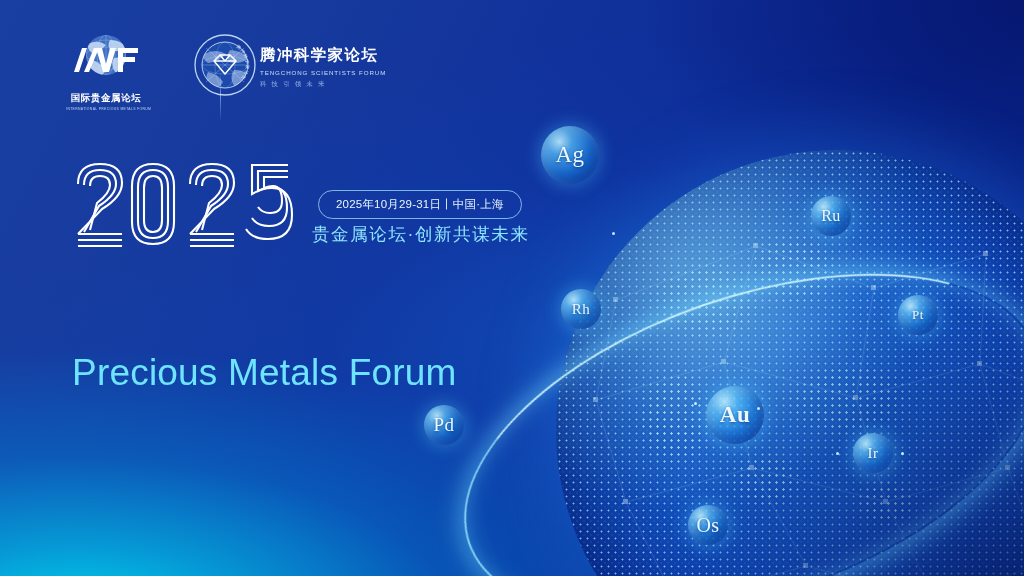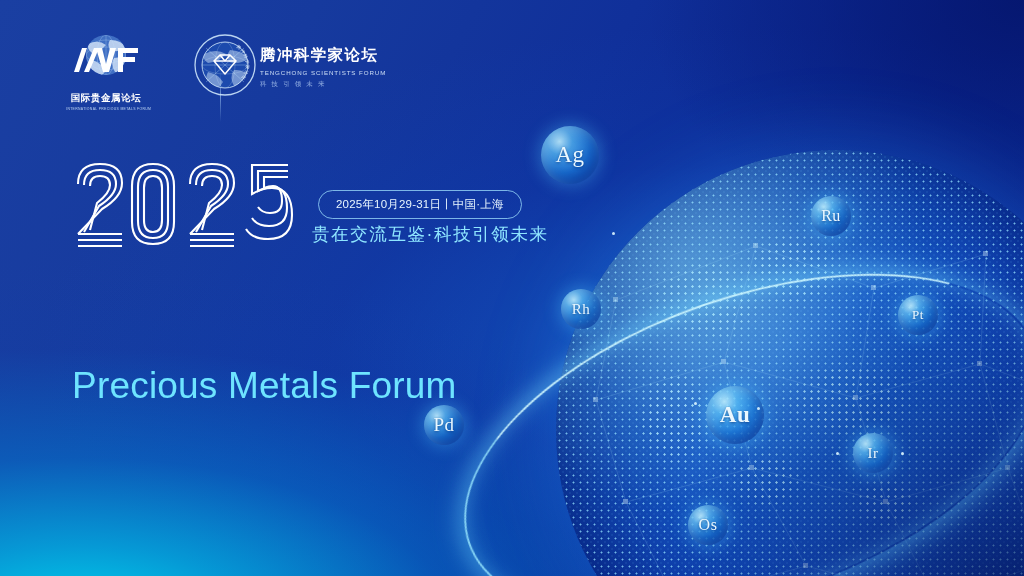--- a/index.html
+++ b/index.html
@@ -130,21 +130,21 @@
   }
 
   
   .title-cn {
     position:absolute; left:70px; top:258px;
     font-size:82px; font-weight:bold; color:#ffffff;
     letter-spacing:9px; line-height:1; white-space:nowrap;
     text-shadow:0 3px 16px rgba(5,30,110,0.35);
   }
   .title-en {
-    position:absolute; left:72px; top:365px;
+    position:absolute; left:72px; top:352px;
     font-size:37px; color:#6ee4ff; letter-spacing:0.2px;
     white-space:nowrap; font-weight:400;
   }
 
   
   .speck { position:absolute; border-radius:50%; background:rgba(220,245,255,0.9); }
 </style>
 </head>
 <body>
 
@@ -211,21 +211,21 @@
   <div class="orbit"></div>
 
   <div id="bubble-layer">
       <div class="bubble" style="left: 541px; top: 126px; width: 58px; height: 58px; font-size: 23px;">Ag</div>
       <div class="bubble" style="left: 811px; top: 196px; width: 40px; height: 40px; font-size: 16px;">Ru</div>
       <div class="bubble" style="left: 561px; top: 289px; width: 40px; height: 40px; font-size: 15px;">Rh</div>
       <div class="bubble" style="left: 898px; top: 295px; width: 40px; height: 40px; font-size: 13px;">Pt</div>
       <div class="bubble" style="left: 706px; top: 386px; width: 58px; height: 58px; font-size: 23px; font-weight: bold;">Au</div>
       <div class="bubble" style="left: 424px; top: 405px; width: 40px; height: 40px; font-size: 19px;">Pd</div>
       <div class="bubble" style="left: 853px; top: 433px; width: 40px; height: 40px; font-size: 15px;">Ir</div>
-      <div class="bubble" style="left: 688px; top: 505px; width: 40px; height: 40px; font-size: 16px;">Os</div>
+      <div class="bubble" style="left: 688px; top: 505px; width: 40px; height: 40px; font-size: 20px;">Os</div>
     </div>
 
   <div class="speck" style="left:612px; top:232px; width:3px; height:3px;"></div>
   <div class="speck" style="left:757px; top:407px; width:3px; height:3px;"></div>
   <div class="speck" style="left:694px; top:402px; width:3px; height:3px;"></div>
   <div class="speck" style="left:836px; top:452px; width:3px; height:3px;"></div>
   <div class="speck" style="left:901px; top:452px; width:3px; height:3px;"></div>
 
   <div class="logos">
 
@@ -338,17 +338,17 @@
         <g transform="translate(168,0)">
           <path d="M46 5 L10 5 L10 34 q10 -6 20 -6 q20 0 20 27 q0 24 -24 24 q-16 0 -22 -10"></path>
           <path d="M46 11 L16 11 L16 31 q8 -4 15 -4 q14 0 14 21 q0 18 -18 18 q-12 0 -17 -8"></path>
           <path d="M46 17 L22 17 L22 28 q5 -2 9 -2 q9 0 9 15 q0 12 -12 12 q-8 0 -12 -6"></path>
         </g>
       </g>
     </svg>
   </div>
 
   <div class="date-pill">2025年10月29-31日丨中国·上海</div>
-  <div class="slogan">贵在交流互鉴·科技引领未来</div>
+  <div class="slogan">贵金属论坛·创新共谋未来</div>
 
   <div class="title-en">Precious Metals Forum</div>
 
 </div>
 
 </body></html>

